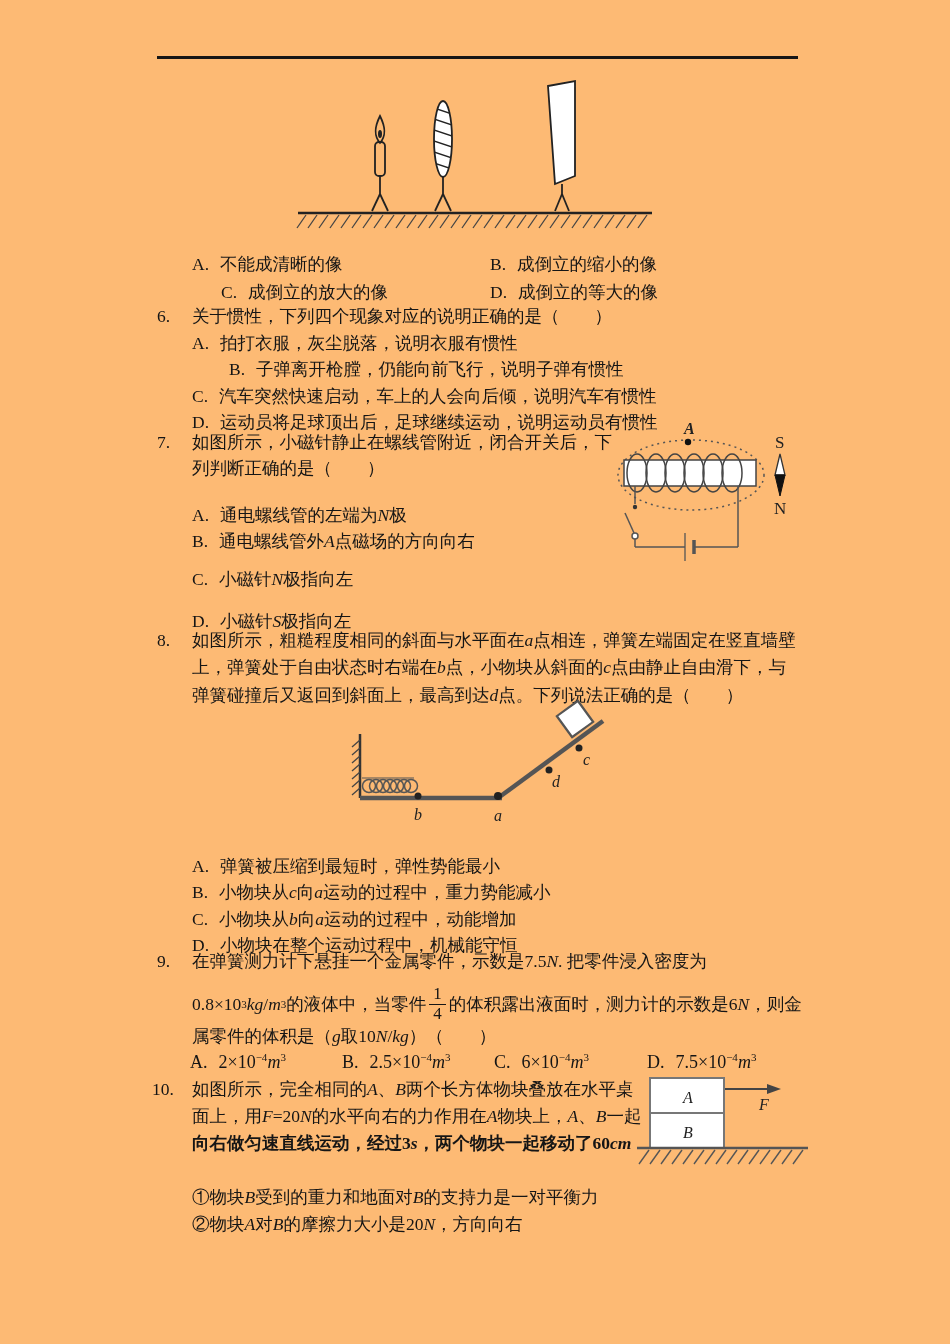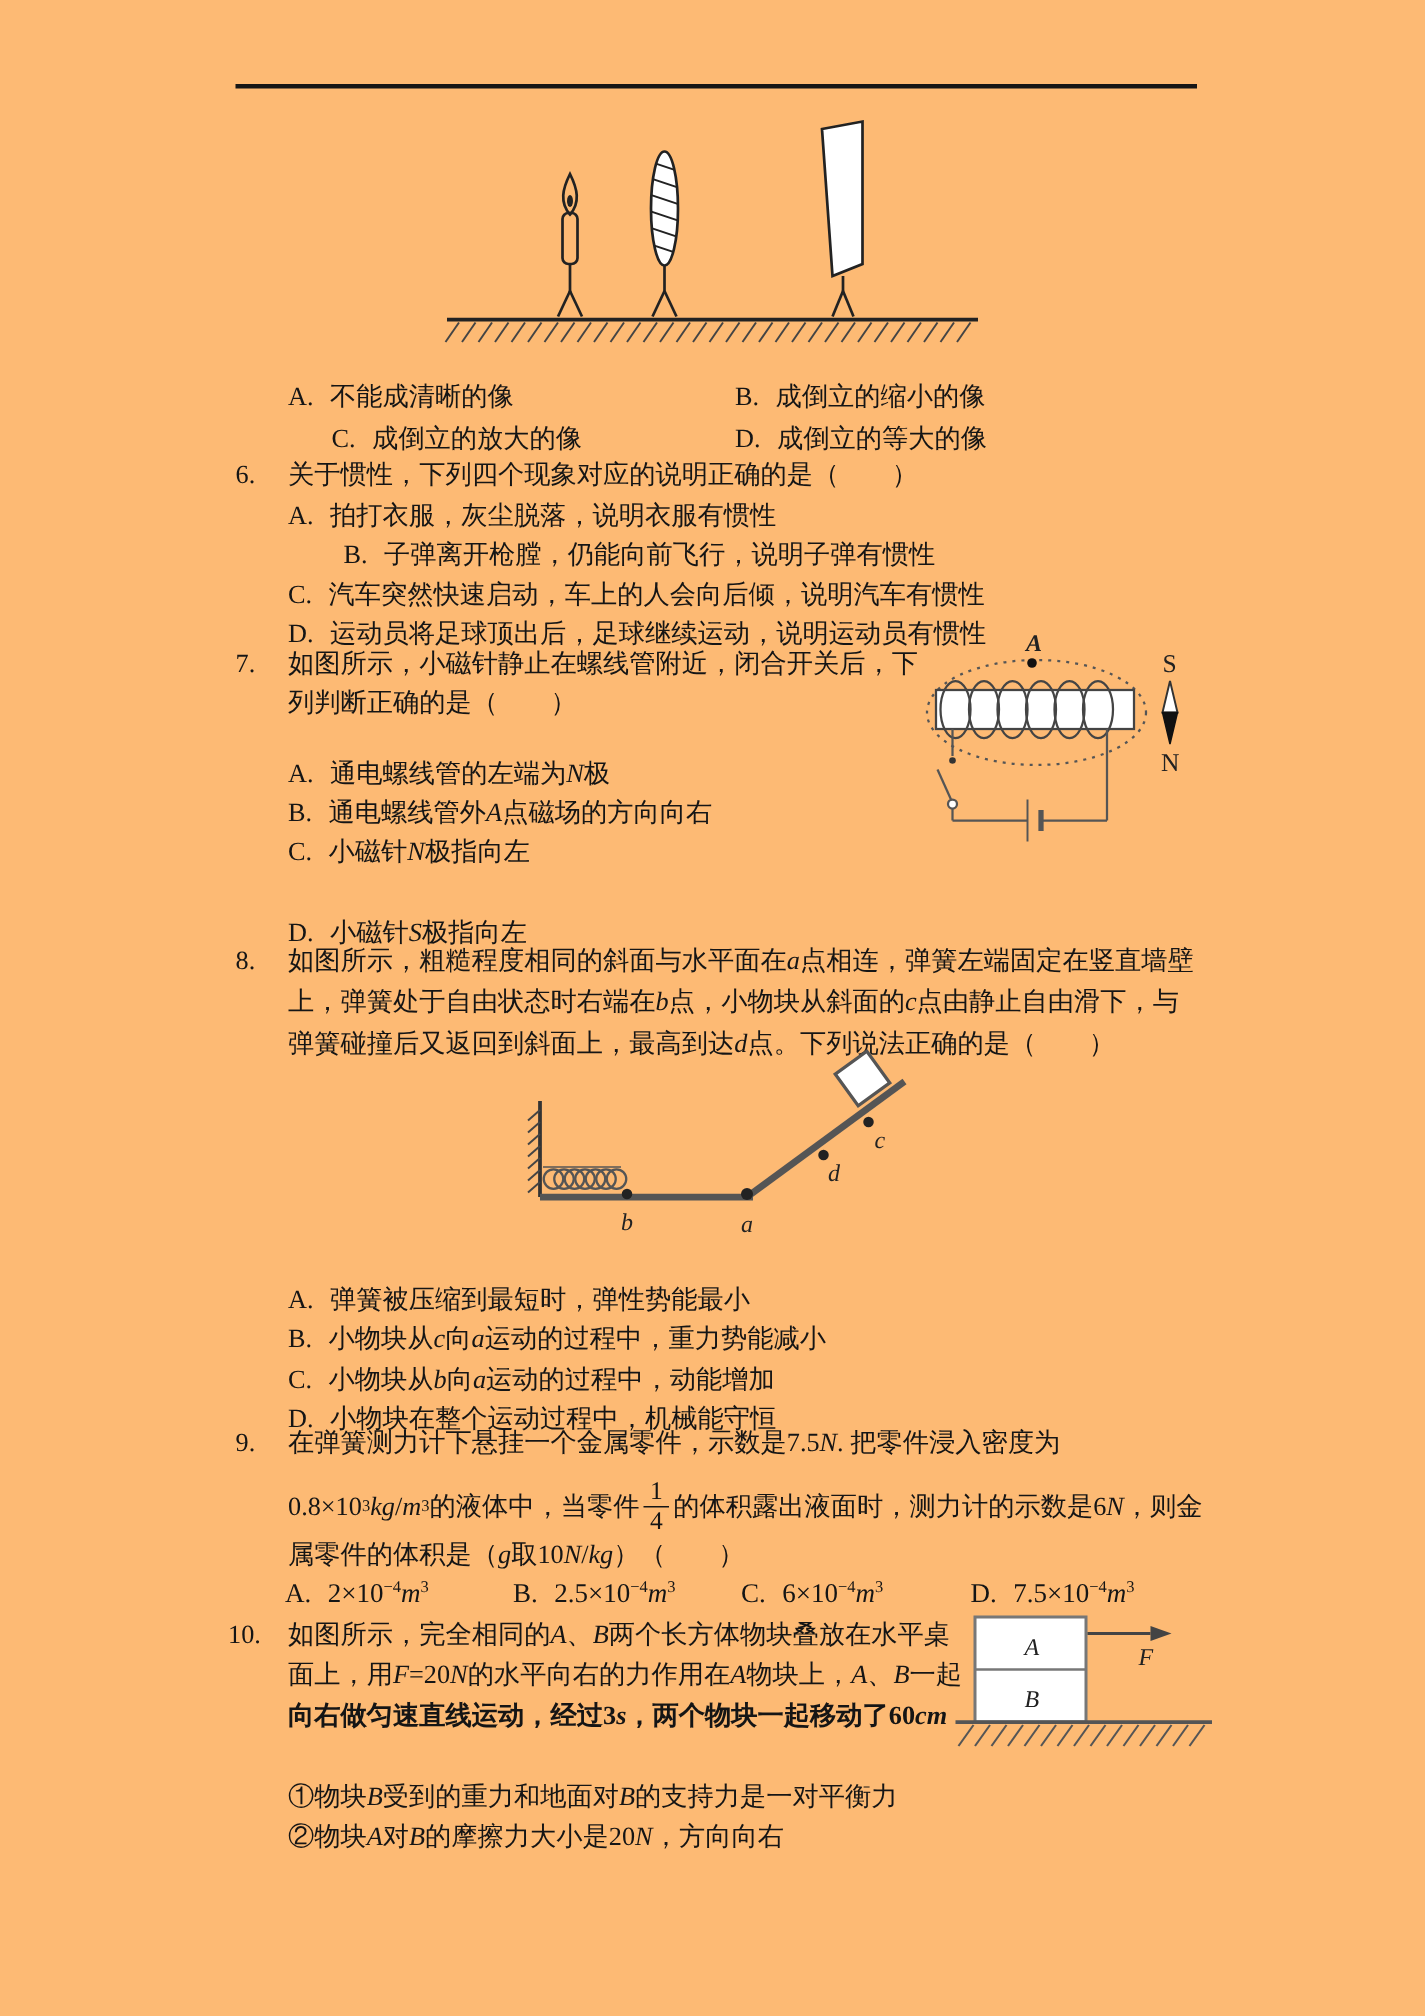--- a/index.html
+++ b/index.html
@@ -113,21 +113,21 @@
   <div class="line" style="left:192px; top:330px;"><span class="optlabel">A.</span><span>拍打衣服，灰尘脱落，说明衣服有惯性</span></div>
   <div class="line" style="left:192px; top:356px;margin-left:37px;"><span class="optlabel">B.</span><span>子弹离开枪膛，仍能向前飞行，说明子弹有惯性</span></div>
   <div class="line" style="left:192px; top:383px;"><span class="optlabel">C.</span><span>汽车突然快速启动，车上的人会向后倾，说明汽车有惯性</span></div>
   <div class="line" style="left:192px; top:409px;"><span class="optlabel">D.</span><span>运动员将足球顶出后，足球继续运动，说明运动员有惯性</span></div>
 
   <div class="qnum" style="left:157px; top:429px;">7.</div>
   <div class="line" style="left:192px; top:429px;">如图所示，小磁针静止在螺线管附近，闭合开关后，下</div>
   <div class="line" style="left:192px; top:455px;">列判断正确的是（　　）</div>
   <div class="line" style="left:192px; top:502px;"><span class="optlabel">A.</span><span><span>通电螺线管的左端为</span><span class="var">N</span><span>极</span></span></div>
   <div class="line" style="left:192px; top:528px;"><span class="optlabel">B.</span><span><span>通电螺线管外</span><span class="var">A</span><span>点磁场的方向向右</span></span></div>
-  <div class="line" style="left:192px; top:554px;"><span class="optlabel">C.</span><span><span>小磁针</span><span class="var">N</span><span>极指向左</span></span></div>
+  <div class="line" style="left:192px; top:566px;"><span class="optlabel">C.</span><span><span>小磁针</span><span class="var">N</span><span>极指向左</span></span></div>
   <div class="line" style="left:192px; top:608px;"><span class="optlabel">D.</span><span><span>小磁针</span><span class="var">S</span><span>极指向左</span></span></div>
 
   <svg class="fig" style="left:608px; top:420px;" width="200" height="160" viewBox="0 0 200 160">
     <ellipse cx="83" cy="55" rx="73" ry="35" fill="none" stroke="#555" stroke-width="1.5" stroke-dasharray="2 4"></ellipse>
     <text x="76" y="14" class="svgvar" font-weight="bold">A</text>
     <circle cx="80" cy="22" r="3.2" fill="#111"></circle>
     <g>
       <rect x="16" y="40" width="132" height="26" fill="#fff" stroke="#444" stroke-width="1.5"></rect>
       <g fill="none" stroke="#444" stroke-width="1.5">
         <ellipse cx="29" cy="53" rx="10" ry="19"></ellipse>

